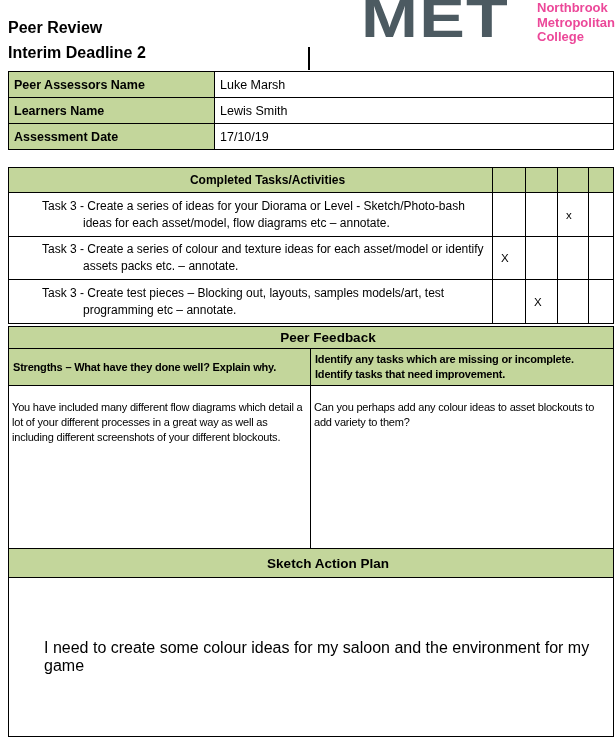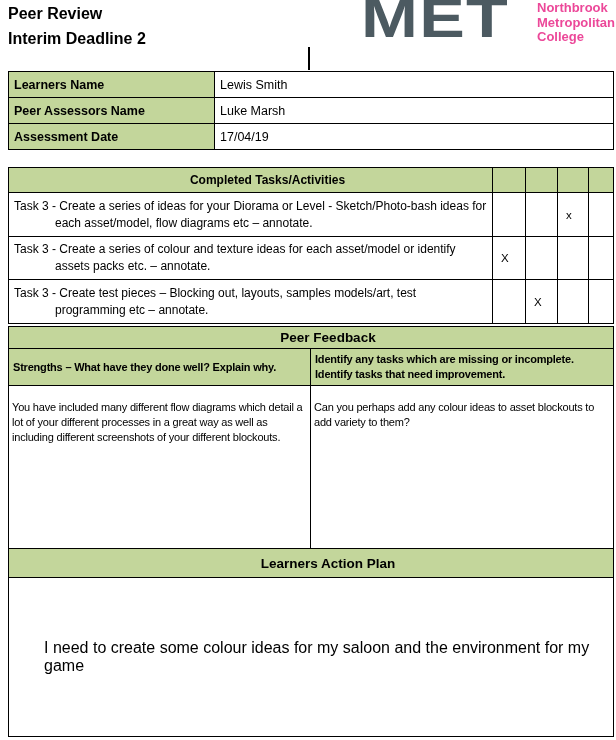--- a/index.html
+++ b/index.html
@@ -1,40 +1,40 @@
 <!DOCTYPE html>
 <html><head>
 <meta charset="utf-8">
 <style>
   html,body{margin:0;padding:0;background:#fff;}
   .page{
     position:relative;width:616px;height:740px;background:#ffffff;
     font-family:"Liberation Sans",sans-serif;color:#000;overflow:hidden;
   }
   
-  .doc-title{position:absolute;left:8px;top:1px;font-size:16px;font-weight:bold;line-height:25px;white-space:nowrap;}
+  .doc-title{position:absolute;left:8px;top:15px;font-size:16px;font-weight:bold;line-height:25px;white-space:nowrap;}
   .logo-met{
     position:absolute;left:361px;top:-8px;font-size:56px;font-weight:bold;
     letter-spacing:1px;line-height:52px;transform:scaleX(1.22);transform-origin:left top;
   }
   .college{position:absolute;left:537px;top:1px;font-size:13px;font-weight:bold;line-height:14.5px;}
   .cursor-bar{position:absolute;left:308px;top:47px;width:2px;height:23px;background:#000;}
   
   table{border-collapse:collapse;table-layout:fixed;}
   td{border:1px solid #000;overflow:hidden;padding-left:35px;}
   .green{background:#c3d69b;}
   
   .info-table{position:absolute;left:8px;top:71px;width:605px;}
   .info-table td{height:25px;font-size:12.5px;padding:0 4px 0 5px;vertical-align:middle;}
   .info-label{font-weight:bold;}
   
   .tasks-table{position:absolute;left:8px;top:167px;width:605px;}
   .tasks-table .hdr td{height:22px;text-align:center;font-weight:bold;font-size:12px;vertical-align:middle;}
   .task-cell{font-size:12px;padding:2px 4px 2px 5px;vertical-align:middle;}
-  .task-text{padding-left:41px;text-indent:-41px;line-height:17px;}
+  .task-text{padding-left:41px;text-indent:-41px;line-height:17px;margin-left:28px;}
   .mark-cell{font-size:11.5px;padding:0 0 0 8px;vertical-align:middle;}
   .tr-a td{height:39px;} .tr-b td{height:38px;}
   
   .pf-table{position:absolute;left:8px;top:326px;width:605px;border-radius:15px;}
   .pf-title td{height:19px;text-align:center;font-weight:bold;font-size:13.5px;vertical-align:middle;}
   .pf-sub td{height:34px;font-weight:bold;font-size:11px;letter-spacing:-0.2px;padding:1px 4px;vertical-align:middle;line-height:15px;white-space:pre-line;}
   .pf-body td{height:145px;font-size:11px;letter-spacing:-0.2px;vertical-align:top;padding:14px 3px;line-height:15px;}
   
   .sap-table{position:absolute;left:8px;top:548px;width:605px;height:189px;}
   .sap-title td{height:26px;text-align:center;font-weight:bold;font-size:13.5px;vertical-align:middle;}
@@ -60,30 +60,30 @@
 
   <div class="cursor-bar"></div>
 
   <table class="info-table">
     <colgroup>
         <col style="width:206px">
         <col style="width:399px">
       </colgroup>
     <tbody>
         <tr>
+      <td class="green info-label">Peer Assessors Name</td>
+      <td>Luke Marsh</td>
+    </tr>
+    <tr>
       <td class="green info-label">Learners Name</td>
       <td>Lewis Smith</td>
     </tr>
     <tr>
-      <td class="green info-label">Peer Assessors Name</td>
-      <td>Luke Marsh</td>
-    </tr>
-    <tr>
       <td class="green info-label">Assessment Date</td>
-      <td>17/04/19</td>
+      <td>17/10/19</td>
     </tr>
   </tbody>
     </table>
 
   <table class="tasks-table">
     <colgroup>
       <col style="width:484px">
         <col style="width:33px">
         <col style="width:32px">
         <col style="width:31px">
@@ -147,21 +147,21 @@
     </tr>
   </tbody>
     </table>
 
   <table class="sap-table">
     <colgroup>
         <col style="width:605px">
       </colgroup>
     <tbody>
         <tr class="sap-title">
-      <td class="green">Learners Action Plan</td>
+      <td class="green">Sketch Action Plan</td>
     </tr>
     <tr style="height:158px;margin-top:26px;">
       <td class="sap-body">I need to create some colour ideas for my saloon and the environment for my game</td>
     </tr>
   </tbody>
     </table>
 
 </div>
 
 </body></html>

